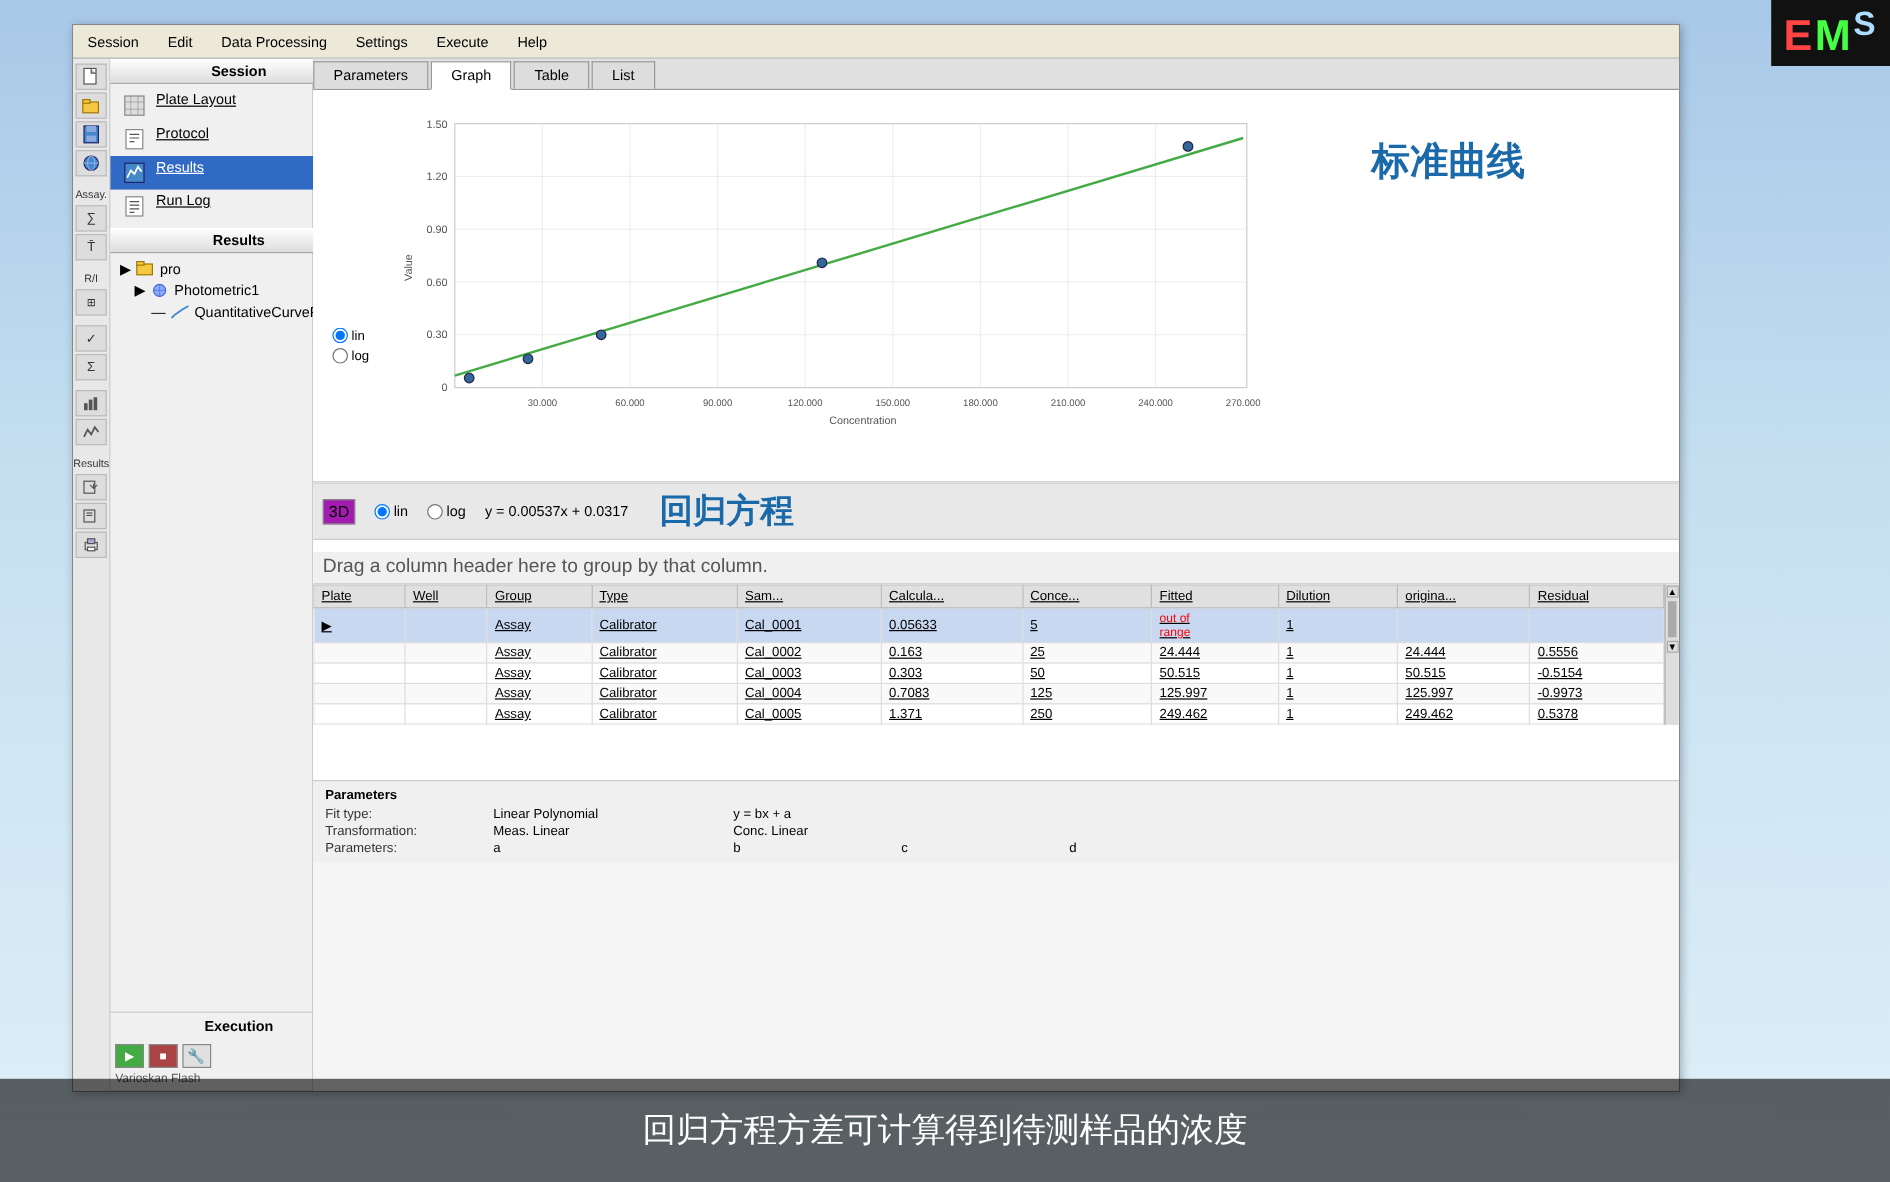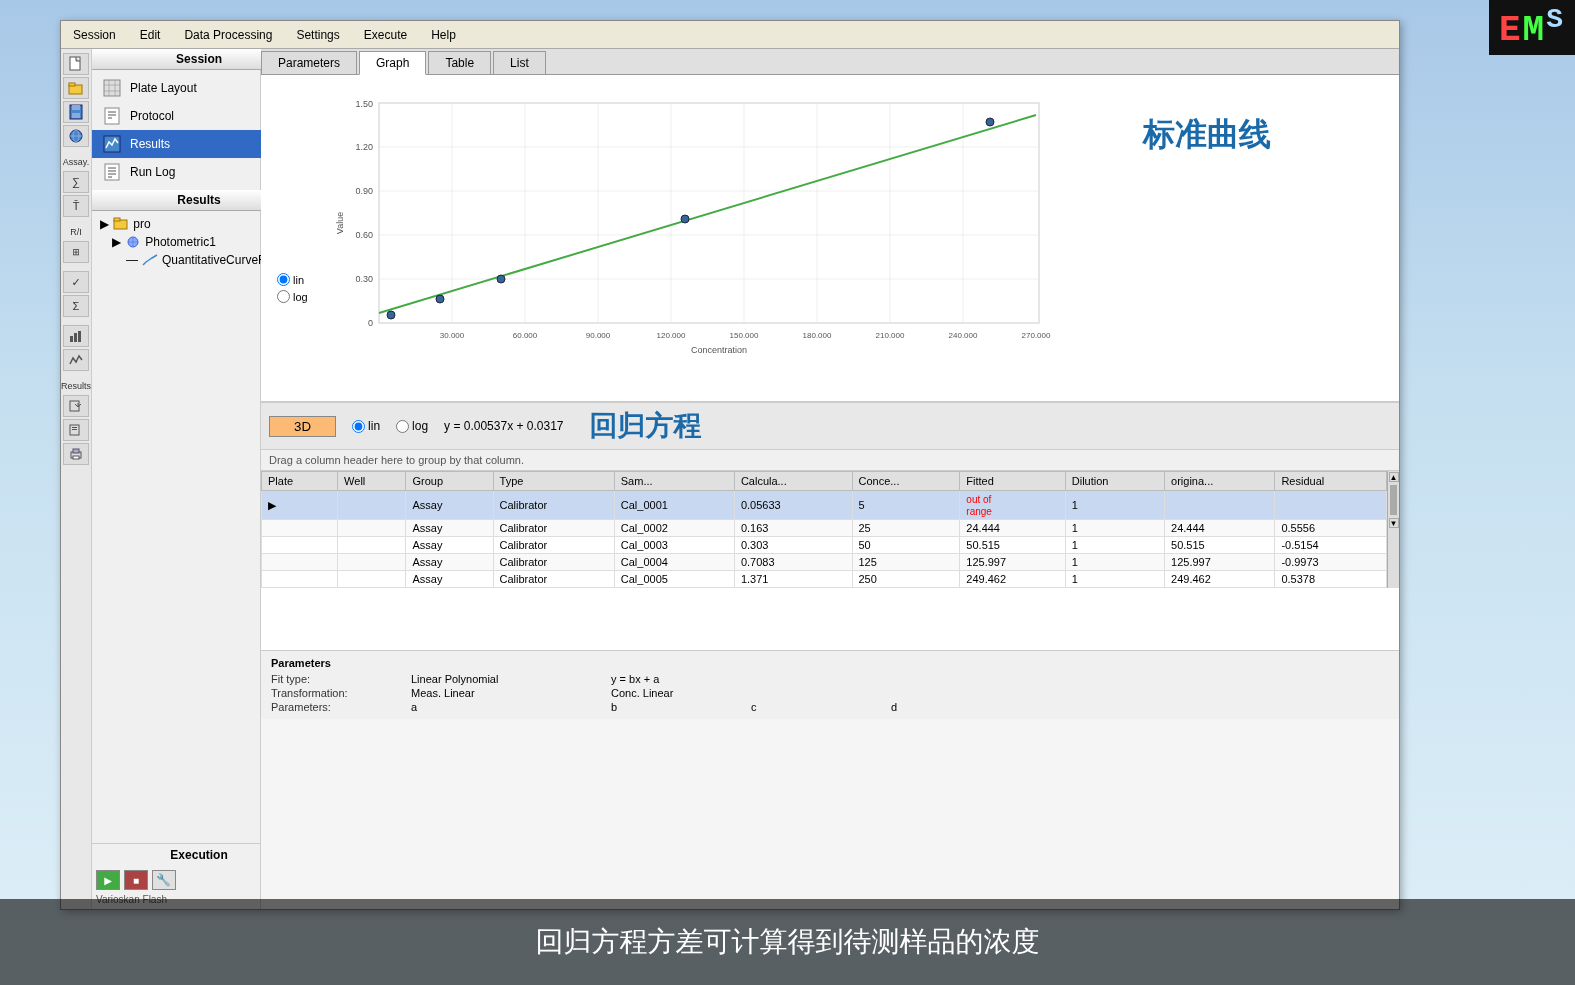--- a/index.html
+++ b/index.html
@@ -69,24 +69,24 @@
 
     
     .session-icons {
       display: flex;
       flex-direction: column;
       align-items: flex-start;
       padding: 4px 0;
     }
     .session-icon-row {
       display: flex;
-      align-items: center;
       padding: 2px 8px;
       width: 100%;
       cursor: pointer;
+      text-decoration: underline;
     }
     .session-icon-row.selected {
       background: #316ac5;
       color: #fff;
     }
     .icon-box {
       width: 24px;
       height: 24px;
       margin-right: 6px;
       display: flex;
@@ -208,22 +208,22 @@
       align-items: center;
       gap: 16px;
       background: #e8e8e8;
       border-top: 1px solid #ccc;
       border-bottom: 1px solid #ccc;
       padding: 4px 8px;
       font-size: 12px;
     }
     .btn-3d {
       border: 1px solid #888;
-      background: #fdba74;
-      padding: 2px 24px;
+      background: #a21caf;
+      padding: 2px 4px;
       cursor: pointer;
     }
     .equation-text {
       font-size: 12px;
       color: #000;
     }
     .equation-title-zh {
       font-size: 28px;
       color: #1a6aaa;
       font-weight: bold;
@@ -233,27 +233,29 @@
     
     .data-table-area {
       flex: 1;
       overflow-y: auto;
       background: #fff;
     }
     .drag-header-bar {
       background: #f0f0f0;
       border-bottom: 1px solid #ccc;
       padding: 4px 8px;
-      font-size: 11px;
+      font-size: 16px;
       color: #555;
+      margin-top: 10px;
     }
     table.data-table {
       width: 100%;
       border-collapse: collapse;
       font-size: 11px;
+      text-decoration: underline;
     }
     table.data-table th {
       background: #e0e0e0;
       border: 1px solid #bbb;
       padding: 3px 6px;
       font-weight: normal;
       text-align: left;
     }
     table.data-table td {
       border: 1px solid #ddd;
@@ -310,21 +312,20 @@
       position: absolute;
       top: 0;
       right: 0;
       background: #111;
       color: #fff;
       font-size: 36px;
       font-weight: bold;
       padding: 4px 10px;
       z-index: 200;
       letter-spacing: 2px;
-      font-family: Liberation Mono, monospace;
     }
     .ems-logo span.e { color: #ff4444; }
     .ems-logo span.m { color: #44ff44; }
     .ems-logo span.s { color: #4488ff; }
 
     
     .scroll-indicator {
       width: 12px;
       background: #ddd;
       border-left: 1px solid #aaa;

